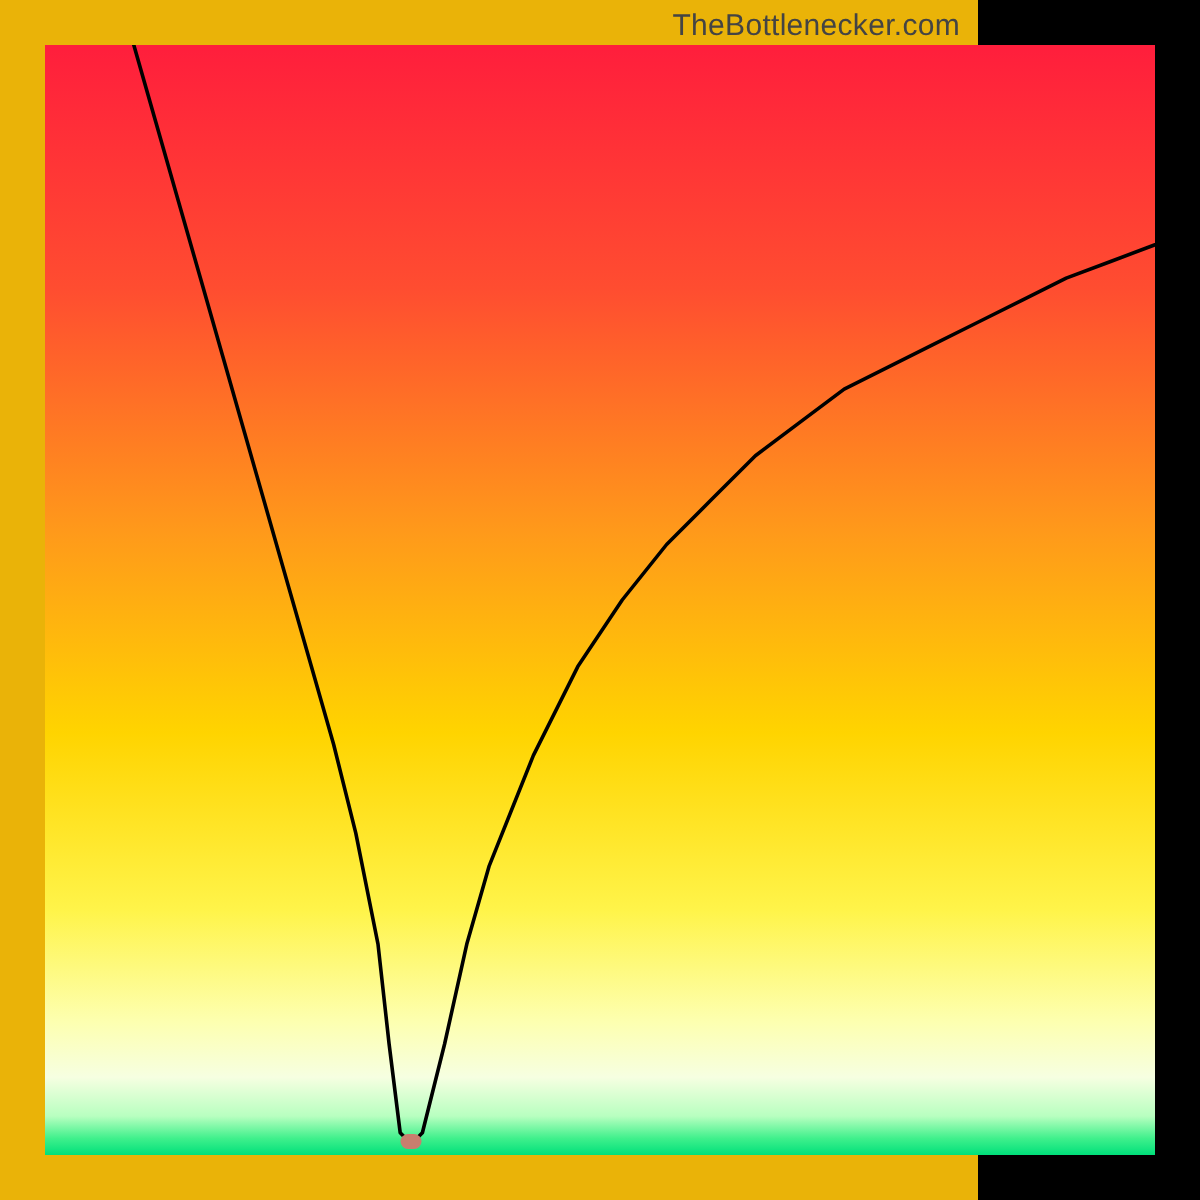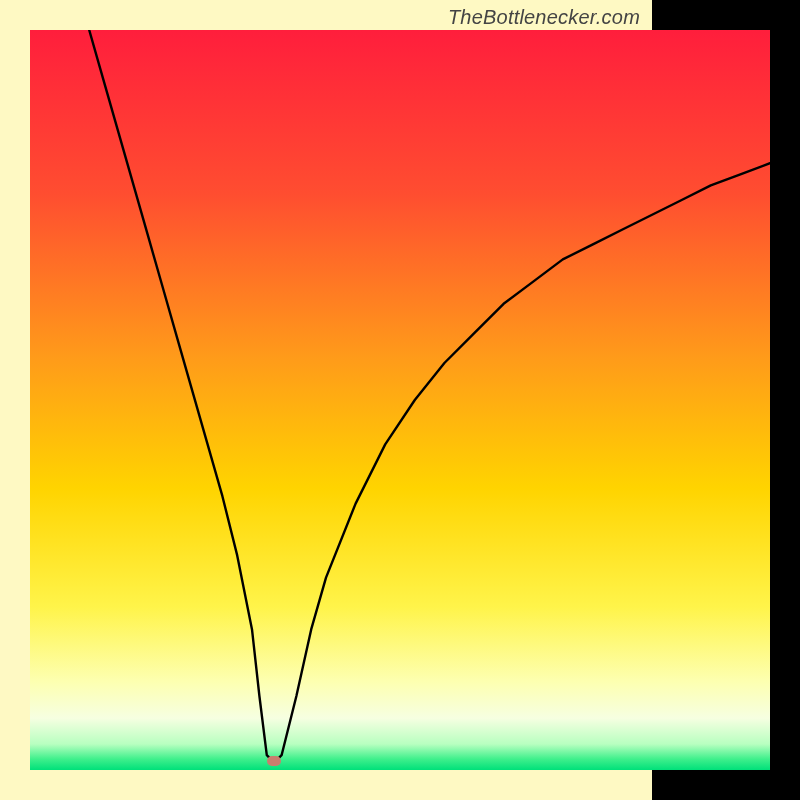--- a/index.html
+++ b/index.html
@@ -8,22 +8,21 @@
     width: 800px;
     height: 800px;
     background: #000;
     font-family: Arial, Helvetica, sans-serif;
     overflow: hidden;
   }
   .frame {
     position: relative;
     width: 652px;
     height: 800px;
-    background: #fef9c3;
-    font-style: italic;
+    background: #eab308;
   }
   .watermark {
     position: absolute;
     top: 6px;
     right: 12px;
     color: #444;
     font-size: 20px;
     font-weight: 500;
     letter-spacing: 0.2px;
     user-select: none;

